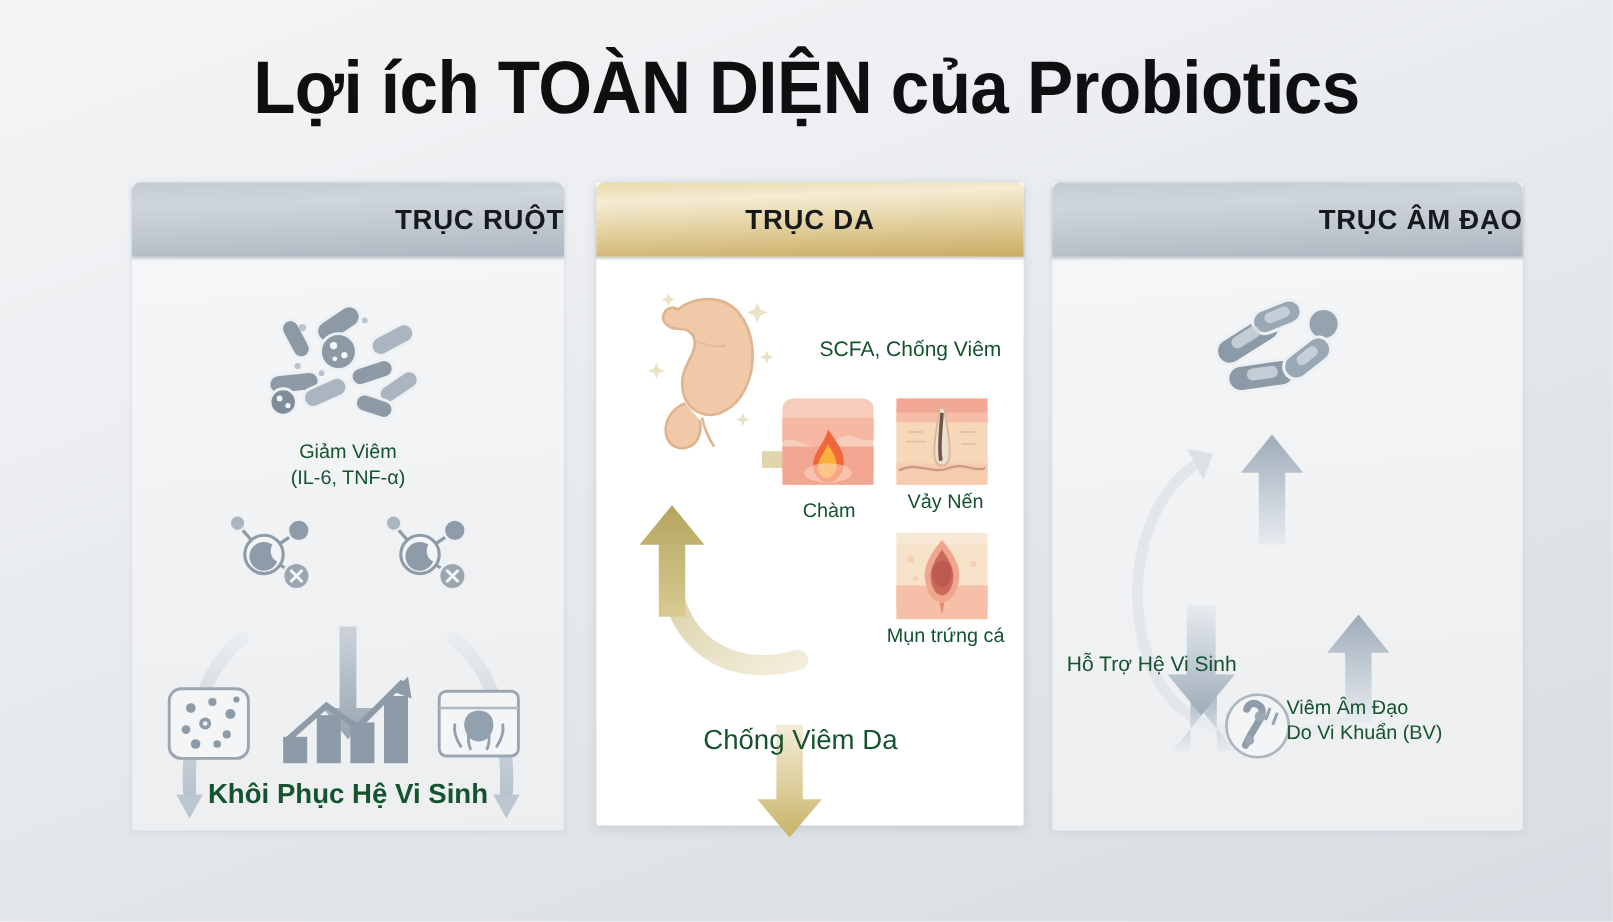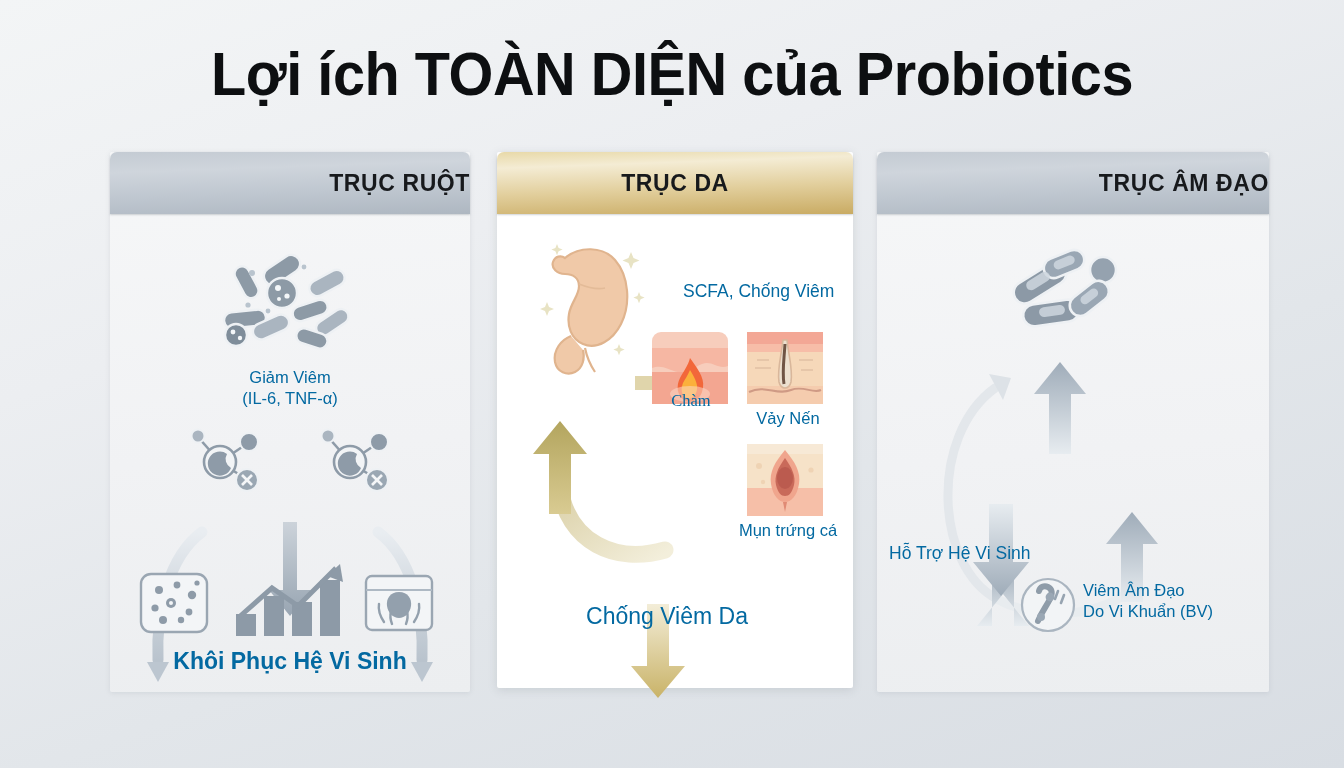--- a/index.html
+++ b/index.html
@@ -61,21 +61,21 @@
     background: #ffffff;
     box-shadow: 0 2px 10px rgba(110,118,130,.20);
   }
   .c1 { left: 110px; width: 360px; height: 540px; }
   .c2 { left: 497px; width: 356px; height: 536px; }
   .c3 { left: 877px; width: 392px; height: 540px; }
 
   .lbl {
     position: absolute;
     text-align: center;
-    color: #0369a1;
+    color: #14532d;
     line-height: 1.28;
     white-space: pre-line;
   }
   .t16 { font-size: 16.5px; }
   .t17 { font-size: 17.5px; }
   .t22 { font-size: 23px; }
   svg { display: block; overflow: visible; }
   .abs { position: absolute; }
 </style>
 </head>
@@ -262,21 +262,21 @@
   <div class="lbl t17" style="left:186px;top:128px;width:180px;text-align:left;">SCFA, Chống Viêm</div>
 
   <svg class="abs" style="left:155px;top:180px;" width="76" height="72">
     <rect x="0" y="0" width="76" height="72" rx="9" fill="#f7cdbc"></rect>
     <path d="M0,16 h76 v18 c-10,4 -16,-6 -26,-2 c-10,4 -12,10 -24,8 c-10,-2 -16,-8 -26,-4 z" fill="#f6b7a3"></path>
     <path d="M0,40 h76 v32 h-76 z" fill="#f3a691"></path>
     <path d="M38,26 c10,14 16,22 12,34 c-3,9 -12,12 -18,8 c-7,-5 -8,-14 -4,-22 c3,-6 8,-12 10,-20 z" fill="#f2673a"></path>
     <path d="M38,38 c6,10 9,16 6,23 c-2,5 -7,7 -11,4 c-4,-3 -4,-9 -2,-14 c2,-4 5,-8 7,-13 z" fill="#fbb03b"></path>
     <ellipse cx="38" cy="62" rx="20" ry="8" fill="#fcd9c6" opacity="0.55"></ellipse>
   </svg>
-  <div class="lbl t16" style="left:139px;top:238px;width:110px;font-family:Liberation Serif, serif;">Chàm</div>
+  <div class="lbl t16" style="left:139px;top:264px;width:110px;">Chàm</div>
 
   <svg class="abs" style="left:250px;top:180px;" width="76" height="72">
     <rect x="0" y="0" width="76" height="72" rx="9" fill="#f6d8b9"></rect>
     <rect x="0" y="0" width="76" height="12" fill="#f3a795"></rect>
     <rect x="0" y="12" width="76" height="8" fill="#f7bda8"></rect>
     <rect x="0" y="54" width="76" height="18" fill="#f5ccae"></rect>
     <path d="M36,8 C34,26 30,38 32,50 C34,58 42,58 44,50 C46,38 42,26 40,8 z" fill="#ece0cf" stroke="#d9b79b" stroke-width="1.6"></path>
     <path d="M38,12 C37,28 35,40 37,52" stroke="#6f5545" stroke-width="3" fill="none"></path>
     <path d="M2,60 C18,52 30,64 44,58 C56,53 66,62 74,58" stroke="#cf9a85" stroke-width="2" fill="none"></path>
     <g stroke="#e0bfa3" stroke-width="1.4" fill="none">
@@ -362,15 +362,15 @@
     <path d="M18,44 C22,34 26,30 30,22 C33,16 32,12 28,10 C24,8 20,10 19,14" fill="none" stroke="#8f9ca9" stroke-width="6" stroke-linecap="round"></path>
     <g fill="#9aa7b4">
         <circle cx="21" cy="40" r="4"></circle>
         <circle cx="30" cy="20" r="4.4"></circle>
       </g>
     <g stroke="#97a4b1" stroke-width="2.6" stroke-linecap="round">
       <line x1="38" y1="14" x2="35" y2="22"></line>
         <line x1="44" y1="18" x2="41" y2="26"></line>
     </g>
   </svg>
-  <div class="lbl t16" style="left:206px;top:428px;width:170px;text-align:left;">Viêm Âm Đạo
+  <div class="lbl t16" style="left:195px;top:428px;width:170px;text-align:left;">Viêm Âm Đạo
 Do Vi Khuẩn (BV)</div>
 </div>
 
 </body></html>

